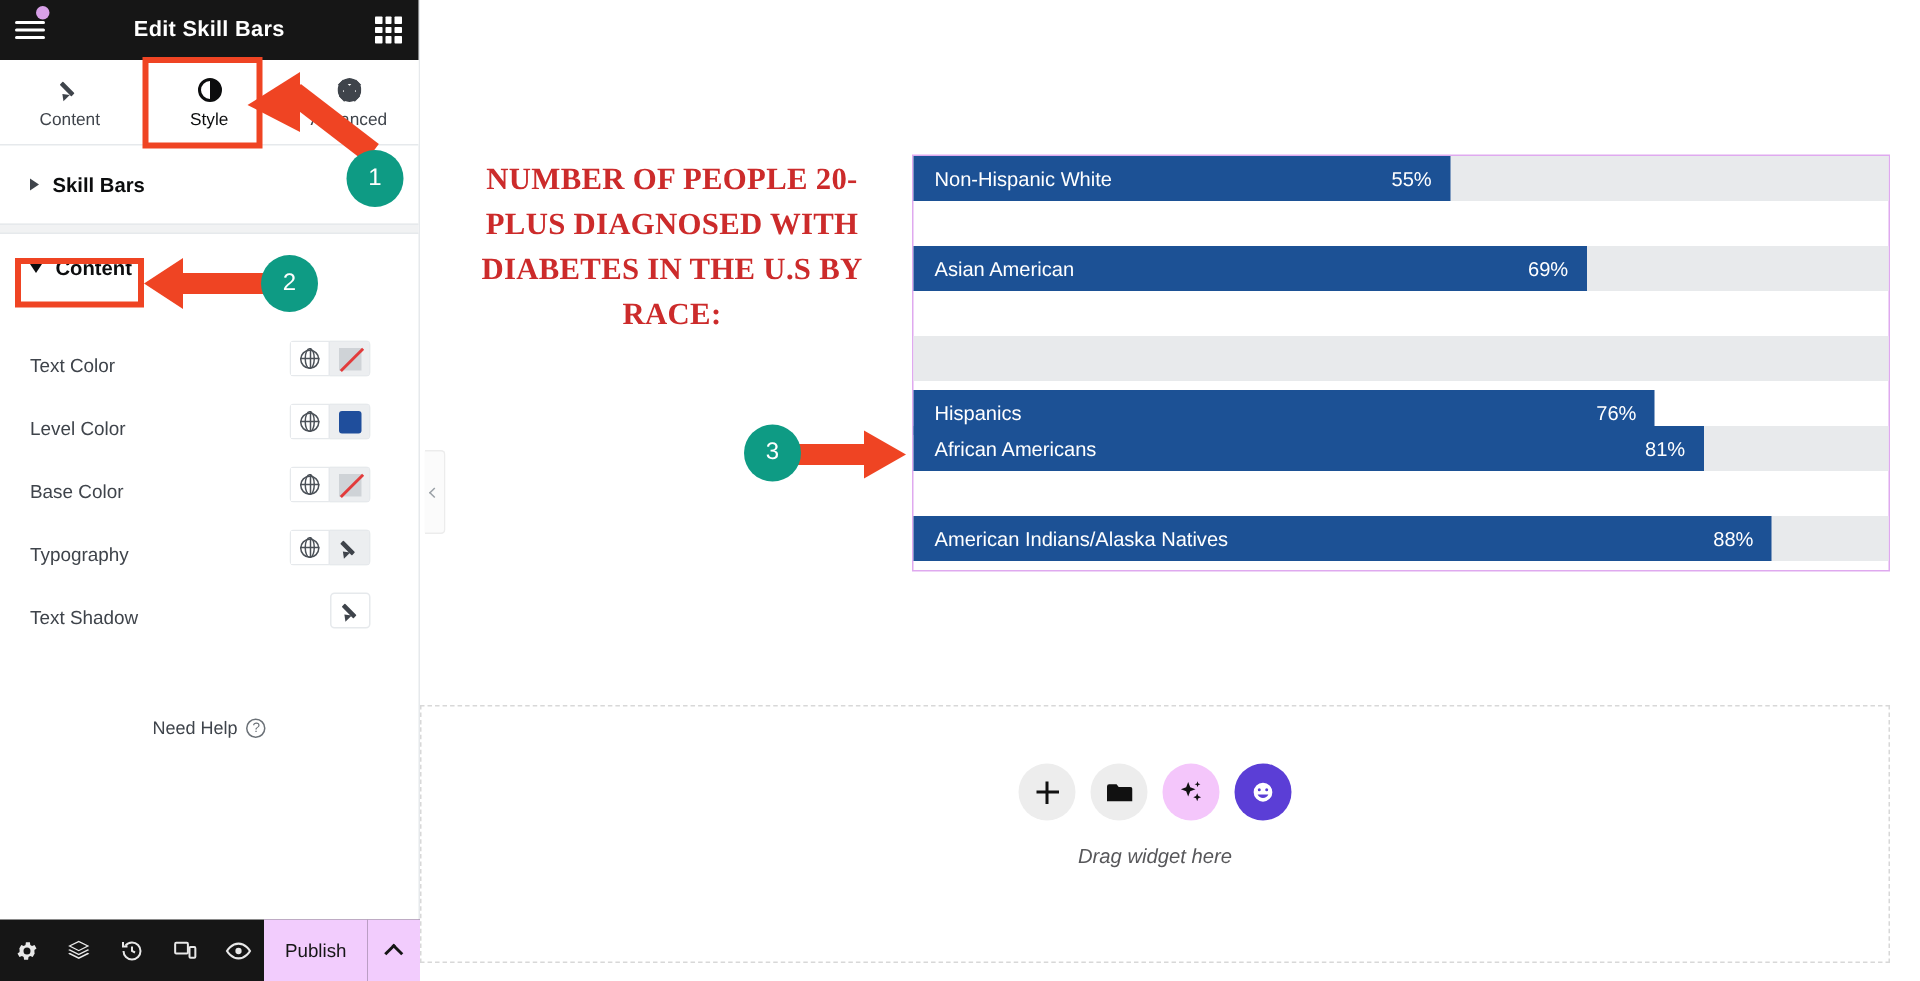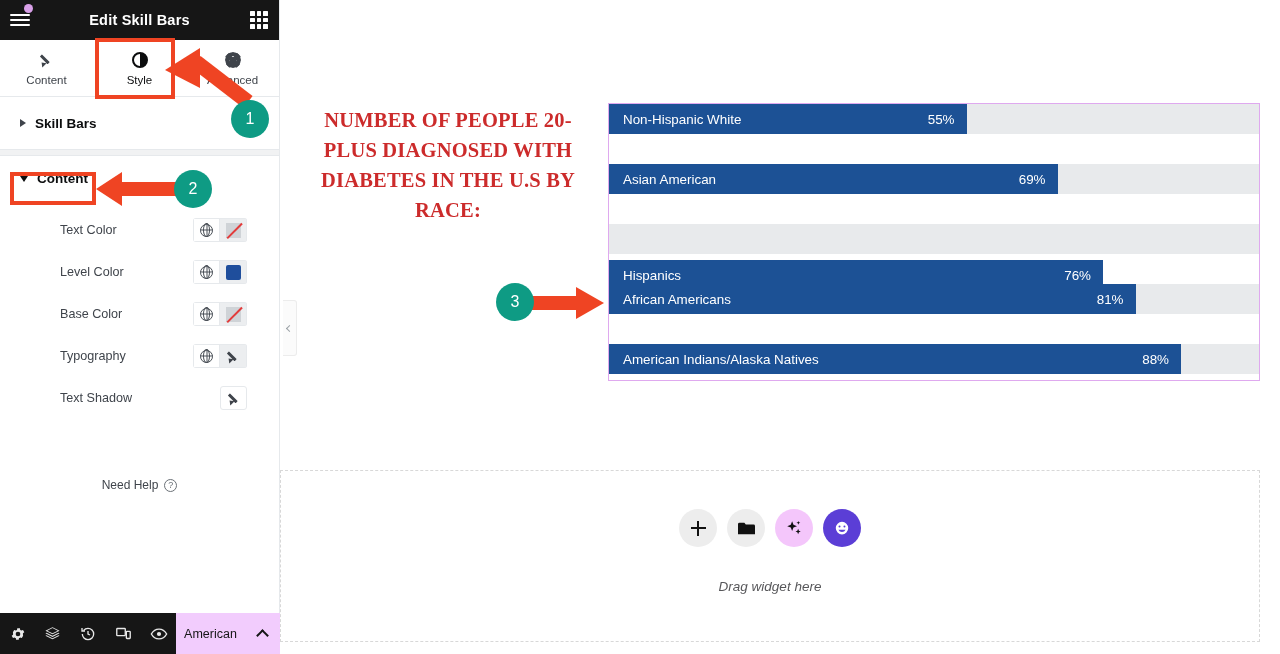--- a/index.html
+++ b/index.html
@@ -88,21 +88,21 @@
       border-left:4.5px solid transparent;border-right:4.5px solid transparent;
       border-top:6px solid #0c0d0e; margin-right: 9px; }
   .divider { height: 7px; background: #f1f2f3; border-top:1px solid #e6e9ec; border-bottom:1px solid #e6e9ec; }
 
   #content-highlight {
     position: absolute; left: 10px; top: 172px; width: 86px; height: 33px;
     border: 4px solid #ef4423; pointer-events: none;
   }
 
   
-  .ctrl { display: flex; align-items: center; padding: 0 32px 0 20px; height: 42px; margin-left: 40px; }
+  .ctrl { display: flex; align-items: flex-end; padding: 0 32px 0 20px; height: 42px; }
   .ctrl .clabel { flex: 1; font-size: 12.6px; color: #3f444b; }
   .swatchbox { display: flex; border-radius: 3px; overflow: hidden; }
   .swatch-globe { width: 27px; height: 24px; background: #ffffff; border: 1px solid #e6e9ec;
      display:flex;align-items:center;justify-content:center; cursor:pointer; }
   .swatch-val { width: 27px; height: 24px; background: #eceef0;
      border:1px solid #e6e9ec; border-left:none; display:flex;align-items:center;justify-content:center;
      cursor:pointer; position: relative; }
   .swatch-single { width: 27px; height: 24px; background: #ffffff; border: 1px solid #e6e9ec;
      display:flex;align-items:center;justify-content:center; cursor:pointer; border-radius:3px; }
   .globe { width: 13px; height: 13px; border-radius: 50%; border: 1.3px solid #4b5158; position: relative; }
@@ -157,21 +157,21 @@
   .skillfill { position: absolute; left:0; top:0; height: 30px; background: #1c5195;
       display: flex; align-items: center; justify-content: space-between;
       padding: 0 12px 0 14px; color: #ffffff; font-size: 13.4px; white-space: nowrap; text-align: center; }
   .skillfill .sname { font-weight: normal; }
   .skillfill .snum { font-weight: normal; }
 
   
   #droparea { position: absolute; left: 0; top: 470px; width: 980px; height: 172px;
       border: 1px dashed #d8d8d8; }
   #dropinner { position: absolute; left: 50%; top: 38px; transform: translateX(-50%);
-      display: flex; flex-direction: column; align-items: center; gap: 32px; }
+      display: flex; flex-direction: column; align-items: center; gap: 16px; }
   #dropbtns { display: flex; gap: 10px; }
   .dropbtn { width: 38px; height: 38px; border-radius: 50%; display:flex;
       align-items:center;justify-content:center; cursor: pointer; }
   .db-plus { background: #ededed; }
   .db-folder { background: #ededed; }
   .db-ai { background: #f4c6fb; }
   .db-e { background: #5b3ed6; }
   #droplabel { font-size: 13.5px; font-style: italic; color: #57575a; }
 
   .plusglyph { position: relative; width: 15px; height: 15px; }
@@ -347,21 +347,21 @@
             <rect x="16" y="9" width="5.5" height="10" rx="1"></rect>
           </svg>
       </span>
       <span class="bicon">
         <svg width="18" height="18" viewBox="0 0 24 24" fill="none" stroke="#e8e8e8" stroke-width="1.9">
             <path d="M1.8 12S5.5 5.5 12 5.5 22.2 12 22.2 12 18.5 18.5 12 18.5 1.8 12 1.8 12z"></path>
             <circle cx="12" cy="12" r="2.8" fill="#e8e8e8" stroke="none"></circle>
           </svg>
       </span>
       <span id="publish">
-        <span>American</span>
+        <span>Publish</span>
       </span>
       <span id="publish-arrow">
           <span class="chev-up"></span>
         </span>
     </div>
   </div>
 
   <div id="canvas">
 
     <div id="usmap">

